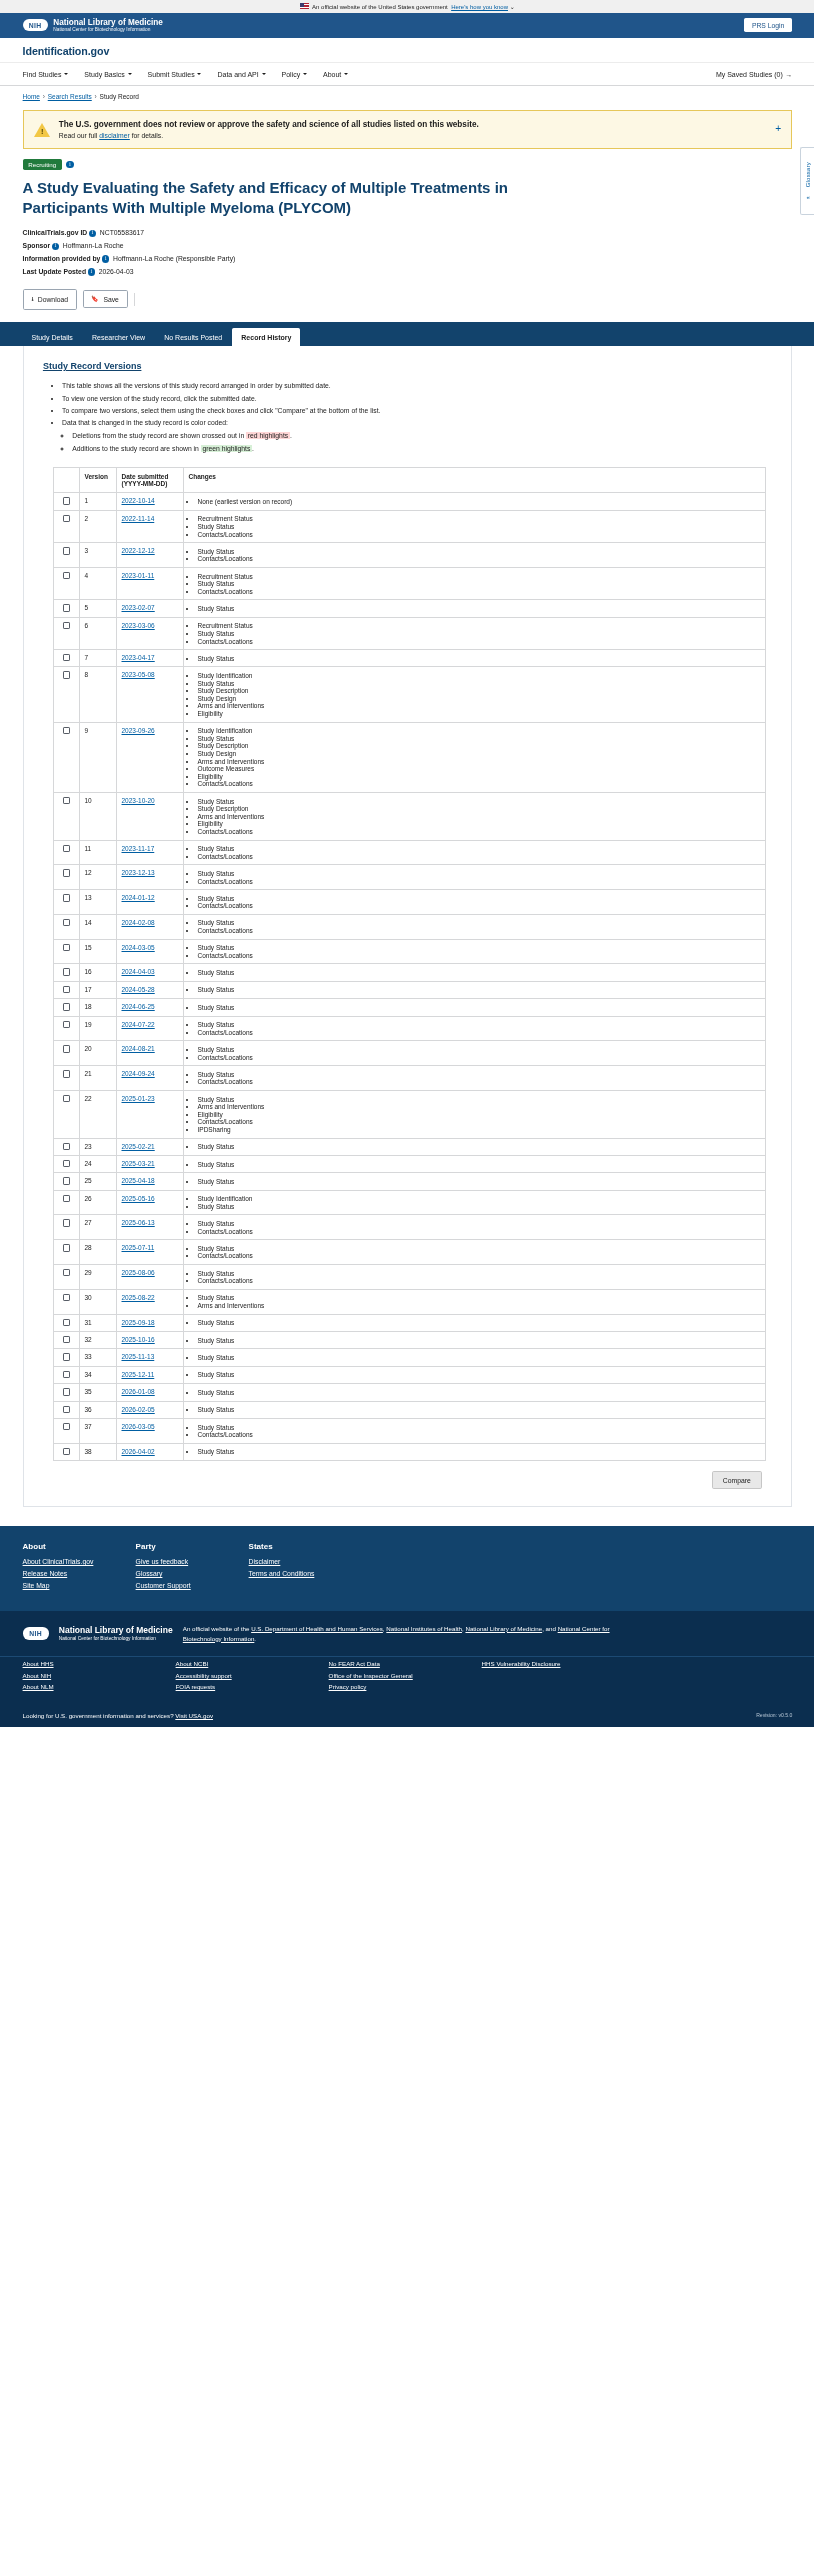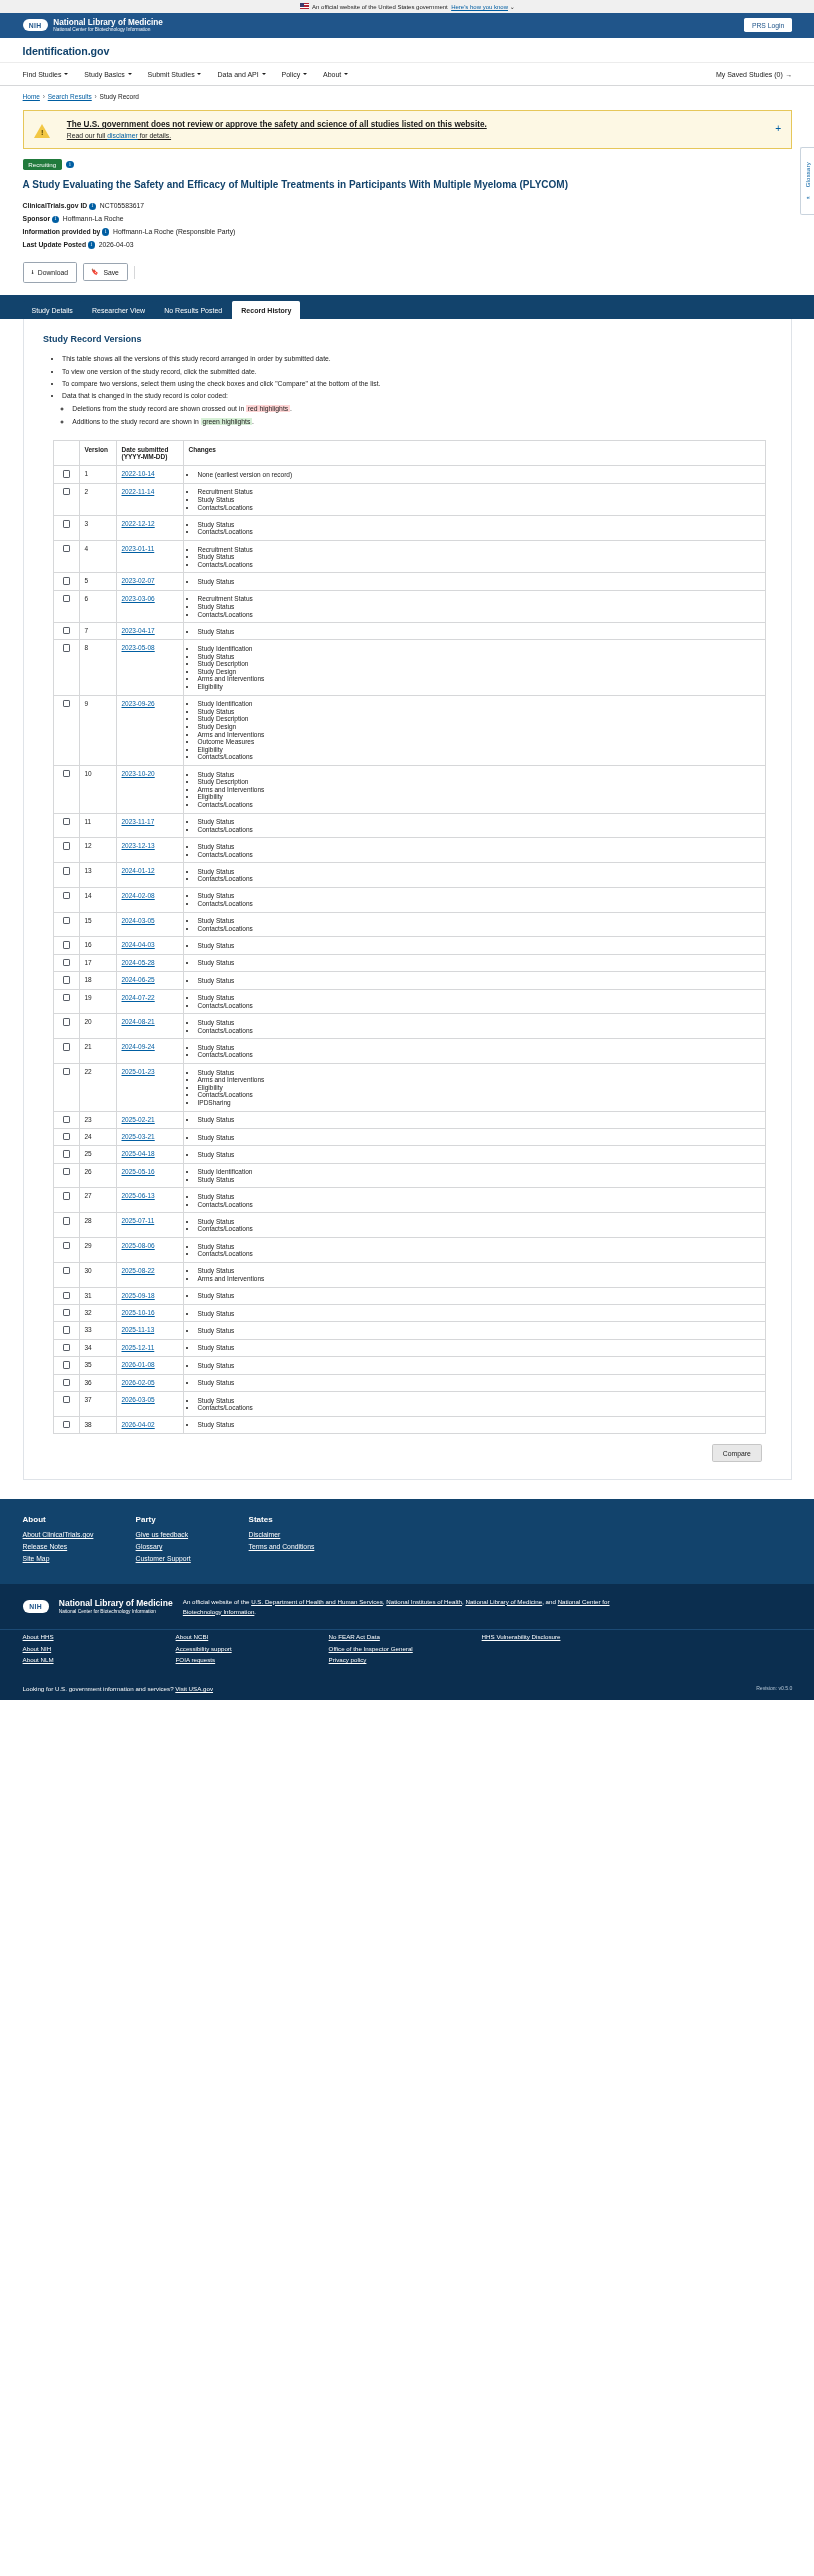--- a/index.html
+++ b/index.html
@@ -93,24 +93,23 @@
     writing-mode:vertical-rl; transform:rotate(180deg);
     font-size:6px; color:#005ea2; letter-spacing:0.2px;
   }
   .glossary-tab .chev { color:#005ea2; font-size:6.2px; }
 
   
   .alert {
     margin:3.4px 22.6px 0 22.6px;
     border:0.6px solid #e6c75a;
     background:#fdf8e4;
-    display:flex; align-items:flex-end; gap:16px;
+    display:flex; align-items:center; gap:8px;
     padding:9px 10.2px;
     position:relative;
-    text-decoration:underline;
   }
   .alert .warn-icon {
     width:17px; height:15.3px; flex:0 0 17px; position:relative; margin-top:1.1px;
   }
   .alert .warn-icon:before{
     content:""; position:absolute; left:0; top:0;
     border-left:8.5px solid transparent; border-right:8.5px solid transparent;
     border-bottom:14.7px solid #f2c744;
   }
   .alert .warn-icon:after{
@@ -128,21 +127,21 @@
   .chip-recruiting {
     background:#217a3c; color:#fff; font-size:6.2px; padding:1.7px 5.7px; border-radius:1.7px;
   }
   .info-dot {
     width:7.4px; height:7.4px; border-radius:50%; background:#005ea2; color:#fff;
     font-size:5.1px; display:inline-flex; align-items:center; justify-content:center;
     font-family:"Liberation Serif", serif; cursor:pointer;
   }
 
   .study-title {
-    margin:8px 22.6px 0 22.6px; font-size:10px; font-weight:bold; color:#12436c;
+    margin:8px 22.6px 0 22.6px; font-size:15px; font-weight:bold; color:#12436c;
     line-height:1.35; max-width:554px;
   }
 
   .meta { margin:9px 22.6px 0 22.6px; font-size:6.8px; line-height:1.9; }
   .meta b { font-weight:bold; }
   .meta .info-dot { margin:0 1.7px; vertical-align:0.6px; }
 
   .action-row { margin:10.2px 22.6px 0 22.6px; display:flex; align-items:center; gap:5.7px; }
   .btn-outline {
     border:0.6px solid #9aa5b1; background:#fff; border-radius:1.7px;
@@ -158,21 +157,21 @@
   .tab {
     background:#12436c; color:#ffffff; font-size:7px;
     padding:5.7px 9px; cursor:pointer; border-radius:1.7px 1.7px 0 0;
   }
   .tab.active { background:#ffffff; color:#1b1b1b; font-weight:bold; }
 
   .content-card {
     background:#ffffff; margin:0 22.6px; border:0.6px solid #dfe3e8; border-top:none;
     padding:14.7px 17px 17px 17px;
   }
-  .section-title { font-size:9px; font-weight:bold; color:#12436c; margin:0 0 9px 2.3px; }
+  .section-title { font-size:9px; font-weight:bold; color:#12436c; margin:0 0 9px 2.3px;text-decoration:underline; }
 
   .bullets { font-size:6.8px; line-height:1.75; margin:0 0 0 11.3px; padding:0; }
   .bullets ul { margin:1.1px 0 1.1px 10.2px; padding:0; }
   .bullets li { margin:0.6px 0; }
   .hl-red { background:#ffd6d6; padding:0 1.7px; }
   .hl-green { background:#d7f0d7; padding:0 1.7px; }
 
   
   table.versions {
     border-collapse:collapse; width:713px; margin:12.4px 0 0 12.4px; font-size:6.5px;

